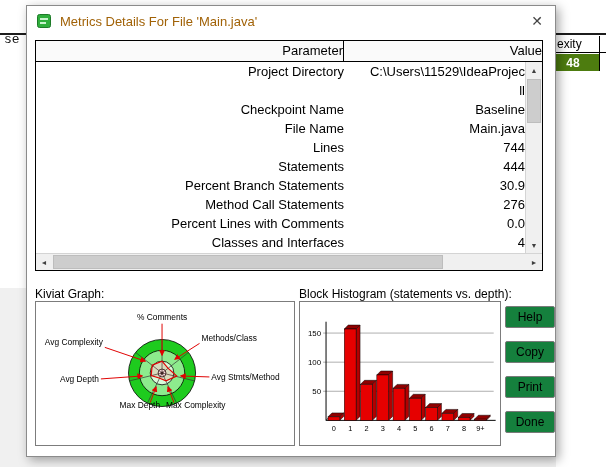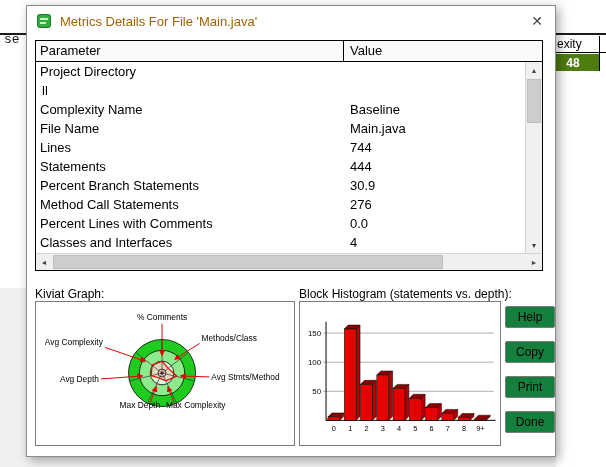--- a/index.html
+++ b/index.html
@@ -22,21 +22,21 @@
   .dialog{position:absolute;left:26px;top:5px;width:530px;height:452px;background:#fff;
     border:1px solid #8b8b8b;box-shadow:3px 3px 10px rgba(0,0,0,.35);z-index:5;box-sizing:border-box;}
   .titlebar{position:absolute;left:0;top:0;right:0;height:30px;display:flex;align-items:center;
     padding:0 12px 0 10px;box-sizing:border-box;}
   .app-icon{width:14px;height:14px;display:inline-block;}
   .title-text{margin-left:9px;font-size:13px;color:#a16207;}
   .close-btn{margin-left:auto;font-size:14px;color:#444;cursor:default;line-height:1;}
 
   
   .table-wrap{position:absolute;left:8px;top:34px;width:506px;height:229px;border:1px solid #000;
-    background:#fff;box-sizing:content-box;}
+    background:#fff;box-sizing:content-box;text-align:right;}
   .thead{position:absolute;left:0;top:0;right:0;height:20px;border-bottom:1px solid #000;
     background:#fafafa;display:flex;font-size:13px;}
   .th-param{width:308px;border-right:1px solid #000;box-sizing:border-box;padding:2px 0 0 4px;}
   .th-value{flex:1;padding:2px 0 0 6px;}
   .tbody{position:absolute;left:0;top:21px;right:17px;bottom:17px;overflow:hidden;}
   .row{display:flex;height:19px;line-height:19px;font-size:13px;}
   .c1{width:308px;box-sizing:border-box;padding-left:4px;white-space:nowrap;overflow:hidden;}
   .c2{flex:1;padding-left:6px;white-space:nowrap;overflow:hidden;}
 
   
@@ -94,26 +94,27 @@
   </div>
 
   <div class="table-wrap">
     <div class="thead">
       <div class="th-param">Parameter</div>
       <div class="th-value">Value</div>
     </div>
     <div class="tbody">
         <div class="row">
           <div class="c1">Project Directory</div>
+          <div class="c2">C:\Users\11529\IdeaProjec</div>
         </div>
         <div class="row">
           <div class="c2">ll</div>
         </div>
         <div class="row">
-          <div class="c1">Complexity Name</div>
+          <div class="c1">Checkpoint Name</div>
           <div class="c2">Baseline</div>
         </div>
         <div class="row">
           <div class="c1">File Name</div>
           <div class="c2">Main.java</div>
         </div>
         <div class="row">
           <div class="c1">Lines</div>
           <div class="c2">744</div>
         </div>

